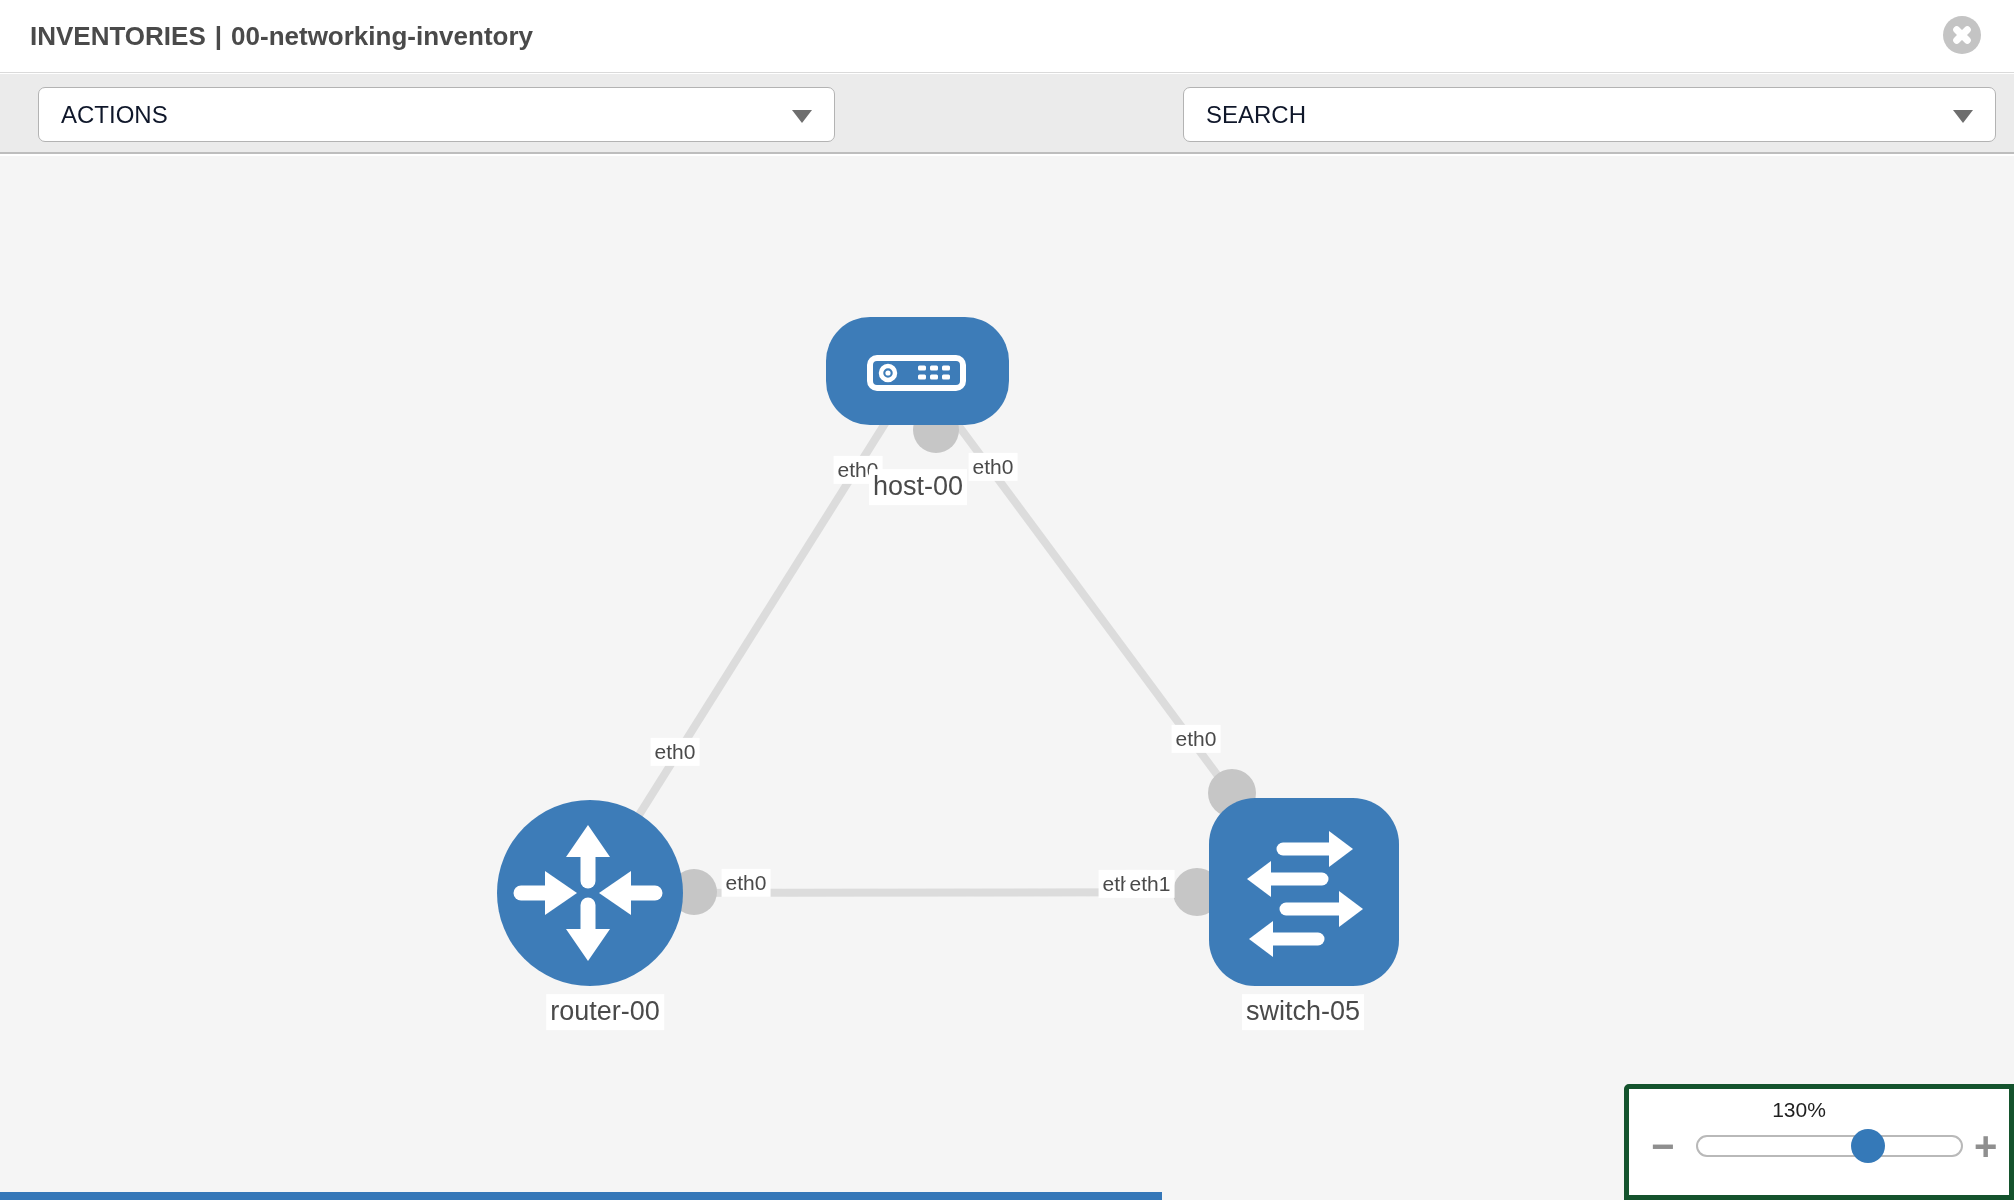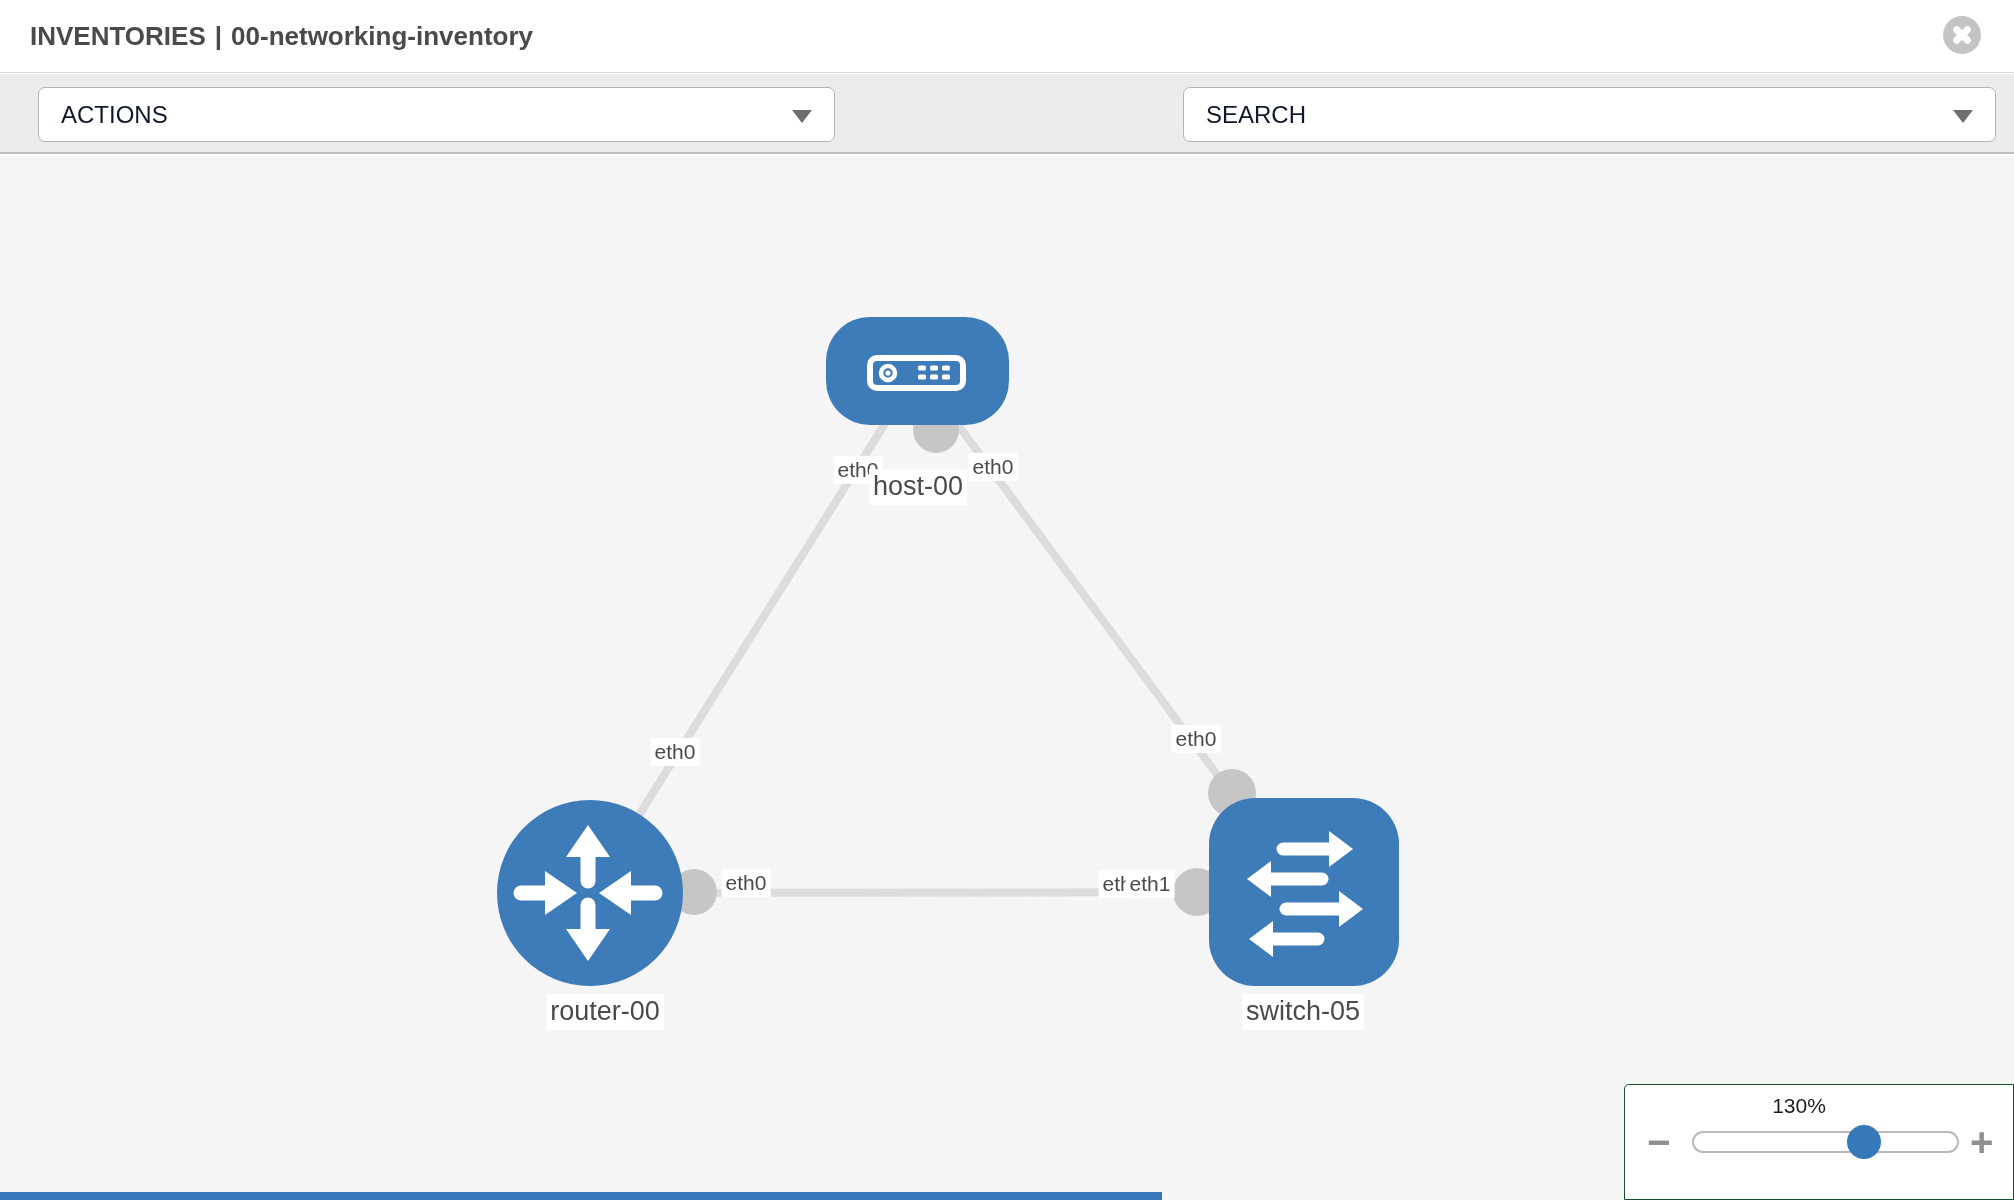--- a/index.html
+++ b/index.html
@@ -51,21 +51,21 @@
     color:#4a4a4a; white-space:nowrap; line-height:1.25; padding:1px 4px; }
   .iface-label { font-size:21px; }
   .node-label  { font-size:27px; }
 
   
   .bottom-strip { position:absolute; left:0; bottom:0; width:1162px; height:8px;
                   background:#3577b8; }
 
   
   .zoom-panel { position:absolute; left:1624px; top:1084px; width:390px; height:116px;
-                background:#ffffff; border:1px solid #14532d;
+                background:#ffffff; border:5px solid #14532d;
                 border-top-left-radius:5px; }
   .zoom-level { position:absolute; left:0; right:40px; top:9px; text-align:center;
                 font-size:21px; color:#1f1f1f; }
   .zoom-glyph { position:absolute; font-size:40px; font-weight:bold; color:#8f8f8f;
                 line-height:1; background:none; border:none; cursor:pointer; }
   .zoom-out { left:22px; top:37px; }
   .zoom-in  { left:345px; top:37px; }
   .zoom-track { position:absolute; left:67px; top:46px; width:267px; height:22px;
                 background:#ffffff; border:2px solid #b9b9b9; border-radius:12px;
                 cursor:pointer; }

